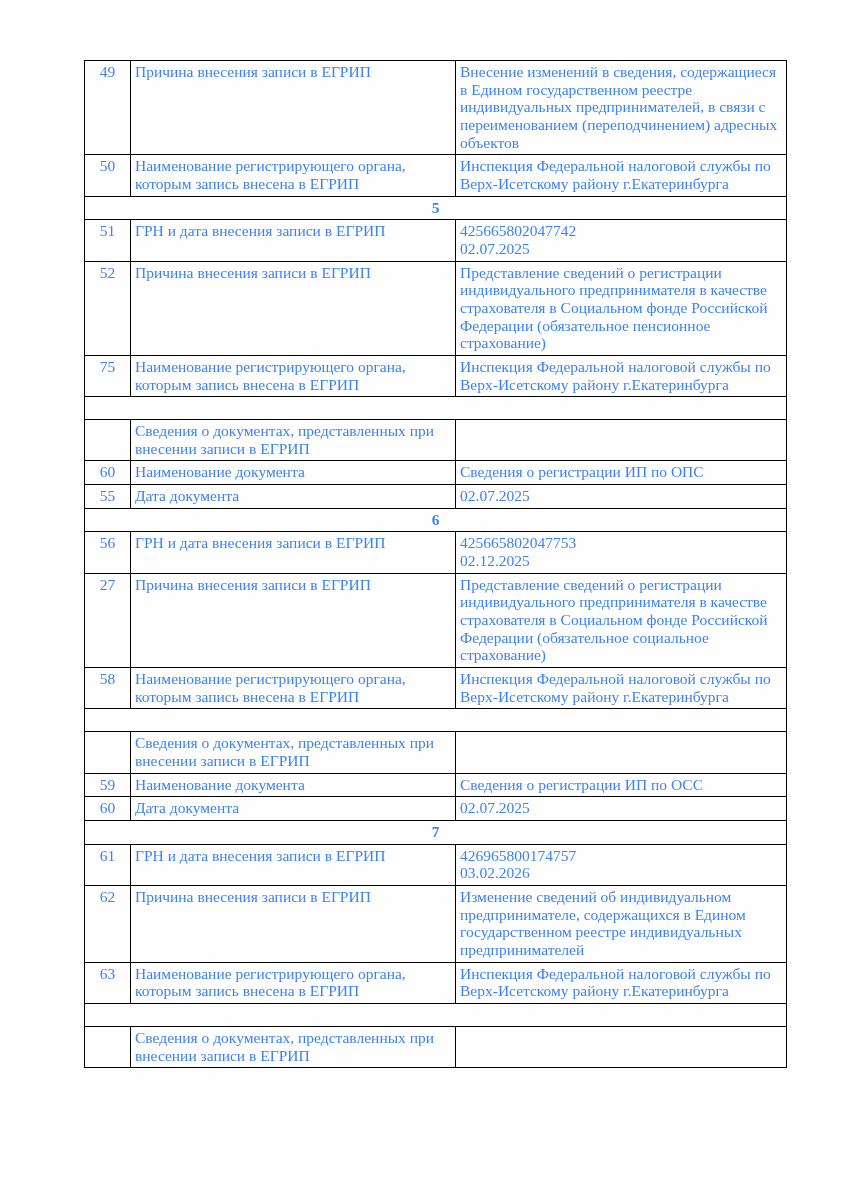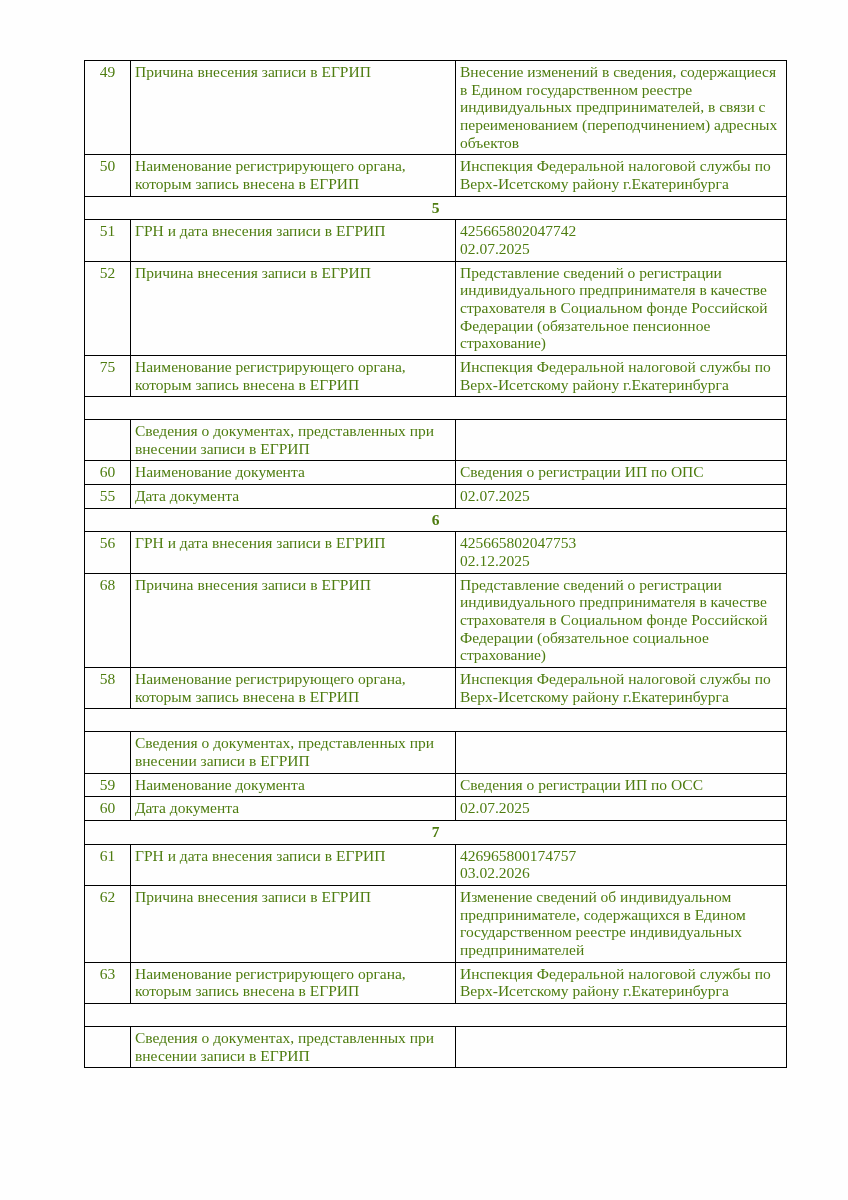--- a/index.html
+++ b/index.html
@@ -2,21 +2,21 @@
 <html><head>
 <meta charset="utf-8">
 <style>
   html, body { margin: 0; padding: 0; background: #e9e9e9; }
   .page {
     position: relative;
     width: 848px;
     height: 1200px;
     background: #fefefe;
     font-family: "Liberation Serif", "DejaVu Serif", serif;
-    color: #4d7c0f;
+    color: #3b82f6;
     overflow: hidden;
     margin: 0 auto;
   }
   table.egrip {
     position: absolute;
     left: 84px;
     top: 60px;
     width: 702px;
     border-collapse: collapse;
     table-layout: fixed;
@@ -123,21 +123,21 @@
         <tr>
           <td class="section-cell" colspan="3">6</td>
         </tr>
         <tr>
           <td class="num-cell">56</td>
           <td class="label-cell">ГРН и дата внесения записи в ЕГРИП</td>
           <td class="value-cell">425665802047753
 02.12.2025</td>
         </tr>
         <tr>
-          <td class="num-cell">68</td>
+          <td class="num-cell">27</td>
           <td class="label-cell">Причина внесения записи в ЕГРИП</td>
           <td class="value-cell">Представление сведений о регистрации индивидуального предпринимателя в качестве страхователя в Социальном фонде Российской Федерации (обязательное социальное страхование)</td>
         </tr>
         <tr>
           <td class="num-cell">58</td>
           <td class="label-cell">Наименование регистрирующего органа, которым запись внесена в ЕГРИП</td>
           <td class="value-cell">Инспекция Федеральной налоговой службы по Верх-Исетскому району г.Екатеринбурга</td>
         </tr>
         <tr>
           <td class="spacer-cell" colspan="3"></td>

